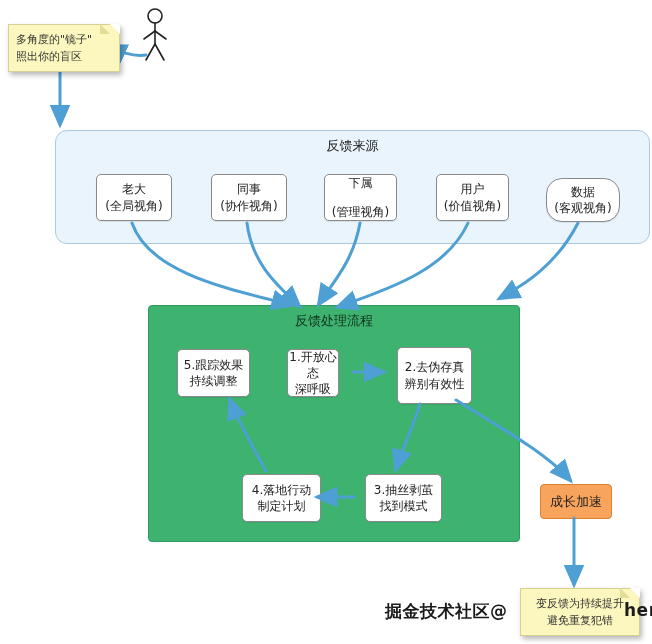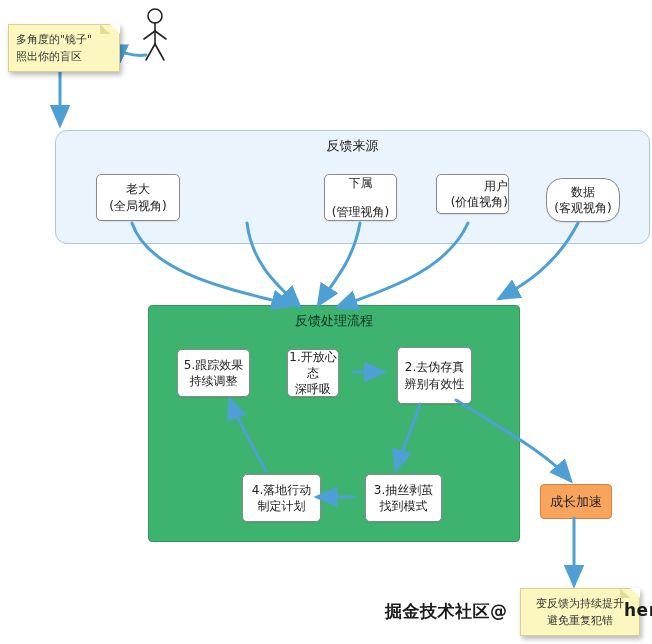--- a/index.html
+++ b/index.html
@@ -22,24 +22,24 @@
   }
   .panel-process .panel-title{color:#10311d;}
   
   .node{
     position:absolute;background:#ffffff;border:1px solid #8a8a8a;border-radius:5px;
     display:flex;flex-direction:column;align-items:center;justify-content:center;
     font-size:12px;line-height:1.35;color:#222;text-align:center;box-sizing:border-box;
     box-shadow:0 1px 1px rgba(0,0,0,0.08);
   }
   
-  .src-0{left:40px;top:43px;width:84px;height:47px;}
+  .src-0{left:40px;top:43px;width:76px;height:47px;}
   .src-1{left:155px;top:43px;width:76px;height:47px;}
   .src-2{left:268px;top:43px;width:73px;height:47px;gap:12px;}
-  .src-3{left:380px;top:43px;width:73px;height:40px;align-items:flex-end;}
+  .src-3{left:380px;top:43px;width:73px;height:47px;}
   .src-4{left:490px;top:47px;width:74px;height:44px;border-radius:16px;}
   
   .step-5{left:28px;top:43px;width:73px;height:48px;}
   .step-1{left:138px;top:43px;width:52px;height:48px;}
   .step-2{left:248px;top:41px;width:75px;height:57px;}
   .step-4{left:93px;top:168px;width:79px;height:48px;}
   .step-3{left:216px;top:168px;width:77px;height:48px;}
   
   .result-box{
     position:absolute;left:540px;top:484px;width:70px;height:33px;
@@ -77,20 +77,24 @@
 <body>
 
 <div class="canvas">
 
   <div class="panel-sources">
     <div class="panel-title">反馈来源</div>
 
     <div class="node src-0">
       <span>老大</span>
       <span>(全局视角)</span>
+    </div>
+    <div class="node src-1">
+      <span>同事</span>
+      <span>(协作视角)</span>
     </div>
     <div class="node src-2">
       <span>下属</span>
       <span>(管理视角)</span>
     </div>
     <div class="node src-3">
       <span>用户</span>
       <span>(价值视角)</span>
     </div>
     <div class="node src-4">

